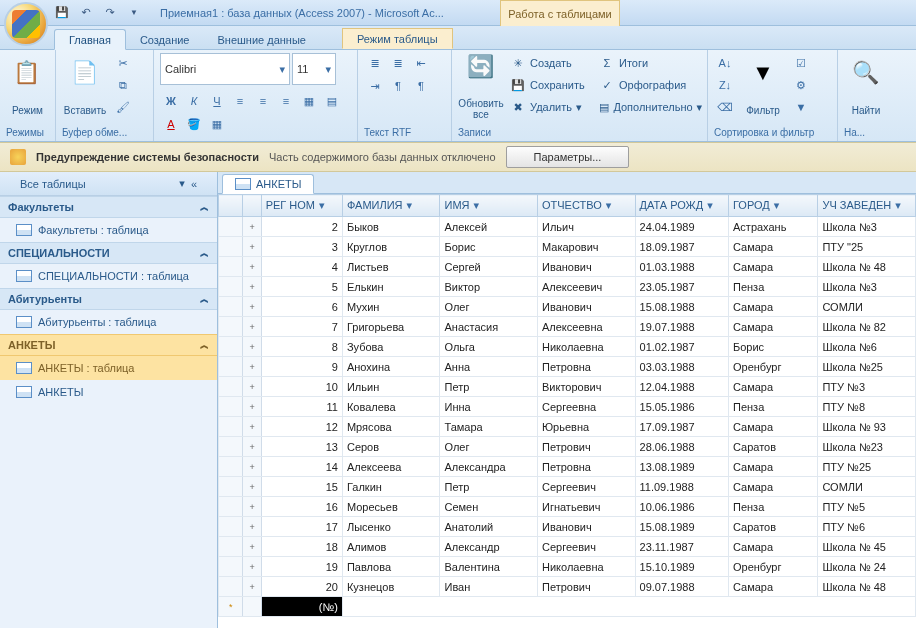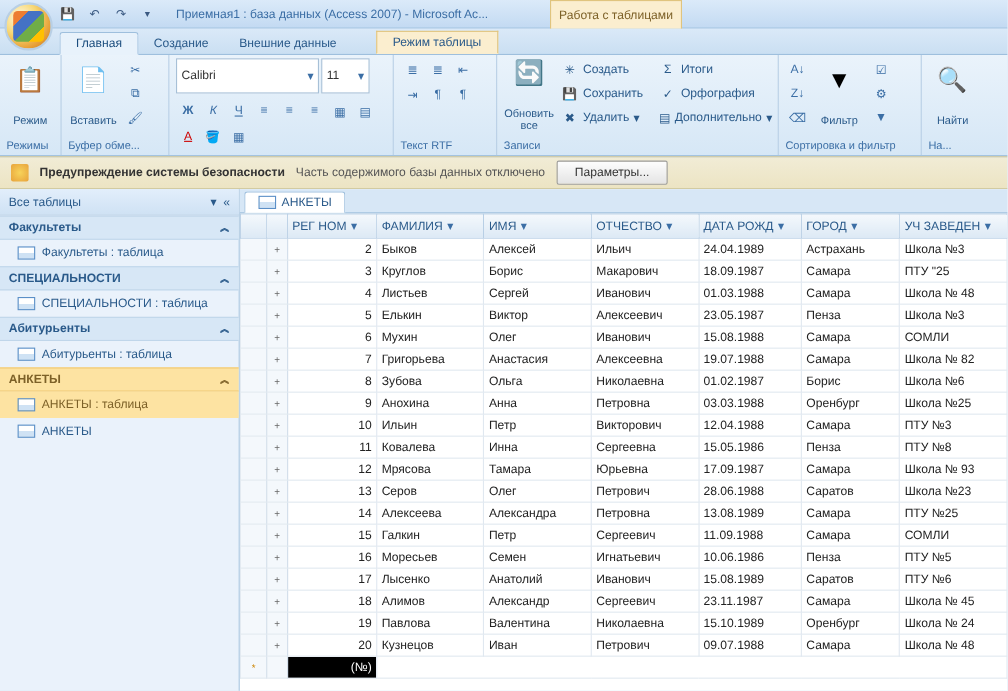--- a/index.html
+++ b/index.html
@@ -27,24 +27,24 @@
 .combo{height:32px;border:1px solid #a7c0d7;background:#fff;display:flex;align-items:center;padding:0 4px;color:#333}
 .combo .arrow{margin-left:auto;color:#3b6ea5}
 .font-row{display:flex;gap:2px;margin-bottom:3px}
 .btnrow{display:flex;gap:1px}
 .menuitem{display:flex;align-items:center;height:20px;gap:4px;color:#2a5a8a;padding:0 2px}
 .menuitem .ic{width:16px;display:flex;justify-content:center}
 .warnbar{height:30px;background:linear-gradient(#f1ecd6,#ece4c3);border-top:1px solid #d2c89a;border-bottom:1px solid #d2c89a;display:flex;align-items:center;padding:0 10px;gap:10px}
 .warnbar .shield{width:16px;height:16px;background:radial-gradient(circle,#f7d35a,#e8a23a);border-radius:2px}
 .warnbar b{color:#333;font-weight:bold}
 .warnbar .msg{color:#555}
-.warnbar button{height:22px;padding:0 16px;background:linear-gradient(#fdfdfd,#e4e4e4);border:1px solid #9e9e9e;border-radius:2px;color:#333}
+.warnbar button{height:22px;padding:0 27px;background:linear-gradient(#fdfdfd,#e4e4e4);border:1px solid #9e9e9e;border-radius:2px;color:#333}
 .workspace{display:flex;height:457px}
 .navpane{width:218px;background:#eaf2fb;border-right:1px solid #9ebfdd;display:flex;flex-direction:column}
-.navhead{height:24px;background:linear-gradient(#e2eefb,#cfe2f4);display:flex;align-items:center;padding:0 8px;color:#2a5a8a;border-bottom:1px solid #b8cfe5}
+.navhead{height:24px;background:linear-gradient(#e2eefb,#cfe2f4);display:flex;align-items:center;padding:0 20px;color:#2a5a8a;border-bottom:1px solid #b8cfe5}
 .navhead .arrow{margin-left:auto}
 .navgroup-hdr{height:22px;background:#d7e7f6;border-top:1px solid #c0d6ea;border-bottom:1px solid #c0d6ea;display:flex;align-items:center;padding:0 8px;font-weight:bold;color:#2a5a8a}
 .navgroup-hdr.sel{background:#fde3a2;color:#7d6128;border-color:#f0c870}
 .navgroup-hdr .chev{margin-left:auto;font-size:9px}
 .navitem{height:24px;display:flex;align-items:center;padding:0 8px 0 16px;gap:6px;color:#2a5a8a}
 .navitem.sel{background:#fde3a2;color:#7d6128}
 .tblicon{width:16px;height:12px;border:1px solid #5b8fc7;background:linear-gradient(#fff 50%,#cfe2f4 50%);display:inline-block}
 .datasheet{flex:1;background:#fff;display:flex;flex-direction:column}
 .sheettab{height:22px;background:#d7e7f6;display:flex;align-items:flex-end;border-bottom:1px solid #9ebfdd;padding-left:4px}
 .sheettab .t{background:#fff;border:1px solid #9ebfdd;border-bottom:1px solid #fff;border-radius:3px 3px 0 0;padding:3px 12px;color:#2a5a8a;display:flex;align-items:center;gap:5px;margin-bottom:-1px}

